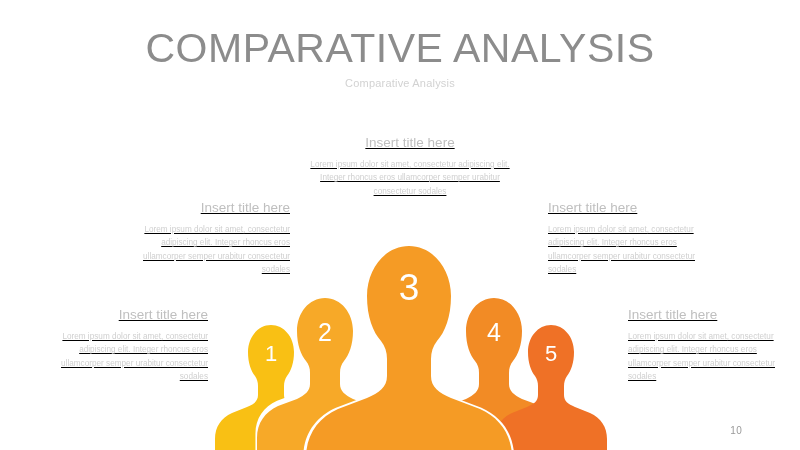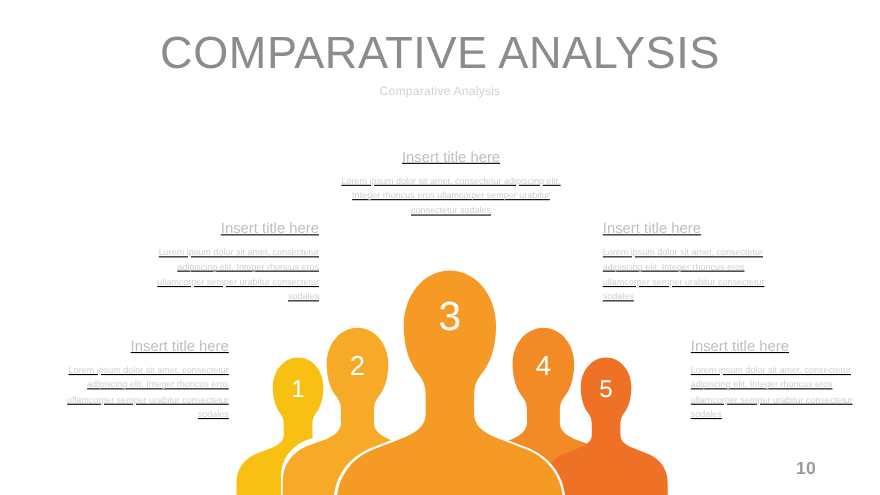--- a/index.html
+++ b/index.html
@@ -88,23 +88,23 @@
     font-family: "Liberation Sans", sans-serif;
     font-weight: 400;
     text-anchor: middle;
   }
 
   
   .page-num {
     position: absolute;
     right: 22px;
     bottom: 14px;
-    font-size: 16px;
+    font-size: 10px;
     color: #9a9a9a;
-    font-weight: 700;
+    font-weight: 400;
     letter-spacing: 0.3px;
   }
 </style>
 </head>
 <body>
 
 <div class="slide">
 
   <div class="title">COMPARATIVE ANALYSIS</div>
   <div class="subtitle">Comparative Analysis</div>

